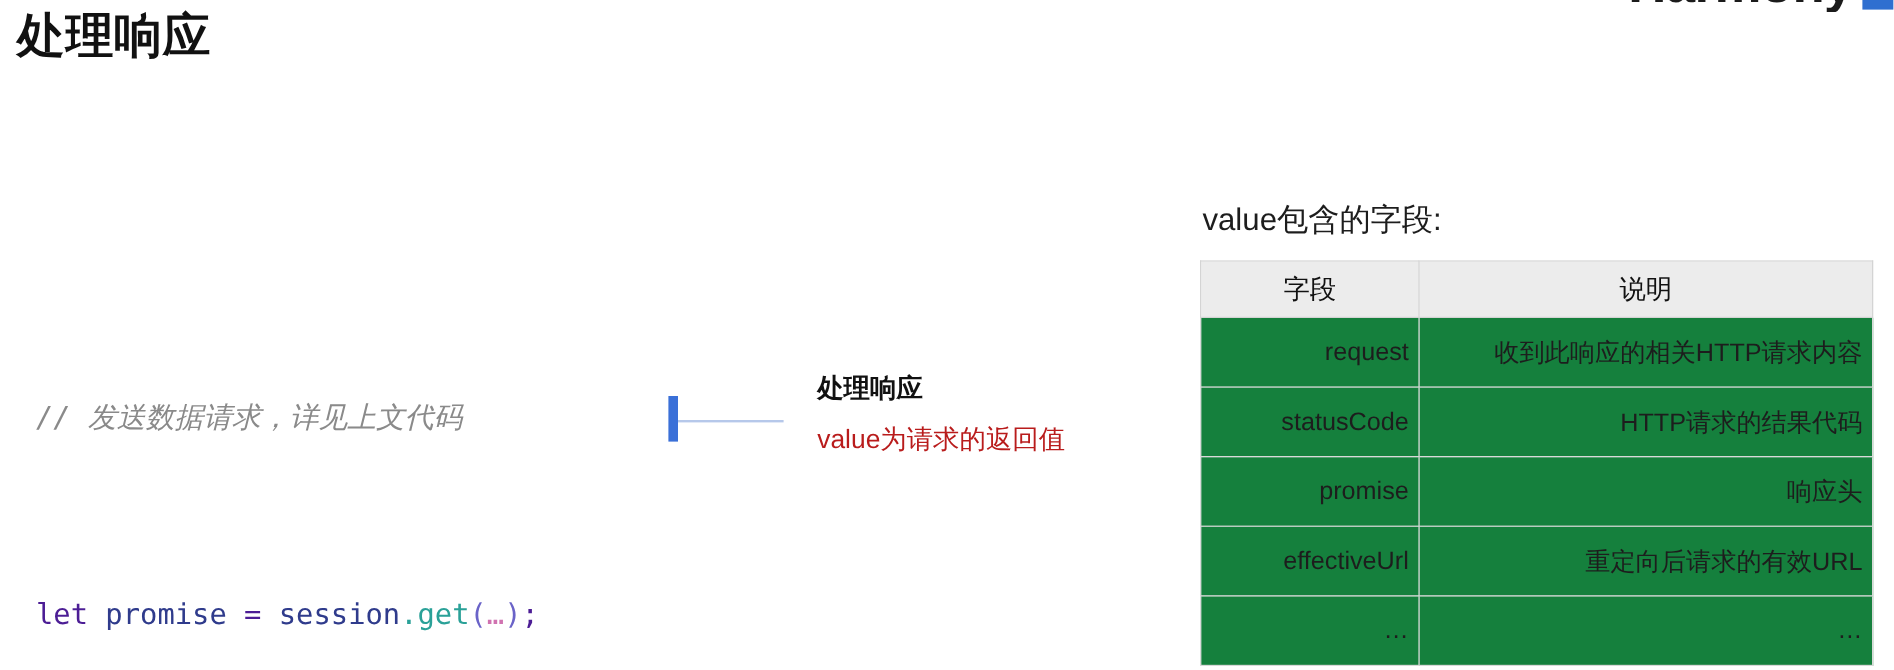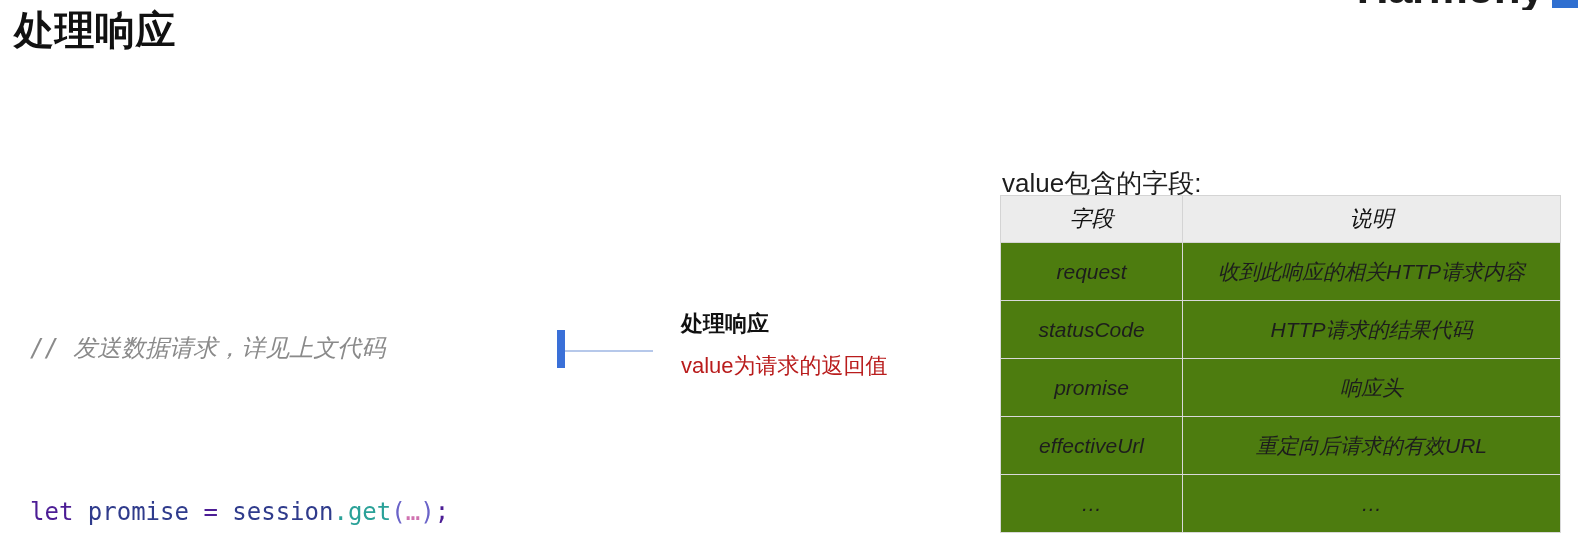--- a/index.html
+++ b/index.html
@@ -131,46 +131,45 @@
     position: absolute;
     left: 1002px;
     top: 168px;
     font-size: 26px;
     color: #1d1d1d;
     line-height: 1.2;
   }
   .field-table {
     position: absolute;
     left: 1000px;
-    top: 195px;
+    top: 217px;
     width: 560px;
     border-collapse: collapse;
     table-layout: fixed;
     font-size: 21px;
-    font-style: italic;
   }
   .field-table col.c1 { width: 182px; }
   .field-table col.c2 { width: 378px; }
   .field-table th {
     background: #ececec;
     border: 1px solid #d4d4d4;
     height: 46px;
     font-weight: 400;
     text-align: center;
     color: #111111;
     font-size: 22px;
     padding: 0 10px;
   }
   .field-table td {
     border: 1px solid #d9d9d9;
     height: 57px;
-    text-align: center;
+    text-align: right;
     padding: 0 8px 0 8px;
     color: #1d1d1d;
-    background: #4d7c0f;
+    background: #15803d;
     vertical-align: middle;
   }
   .field-table td.c-field { padding-left: 8px; }
   .field-table td.c-desc  { padding-left: 8px; }
 </style>
 </head>
 <body>
 
 <div class="brand-wrap">
   <span class="brand-text">Harmony</span>

